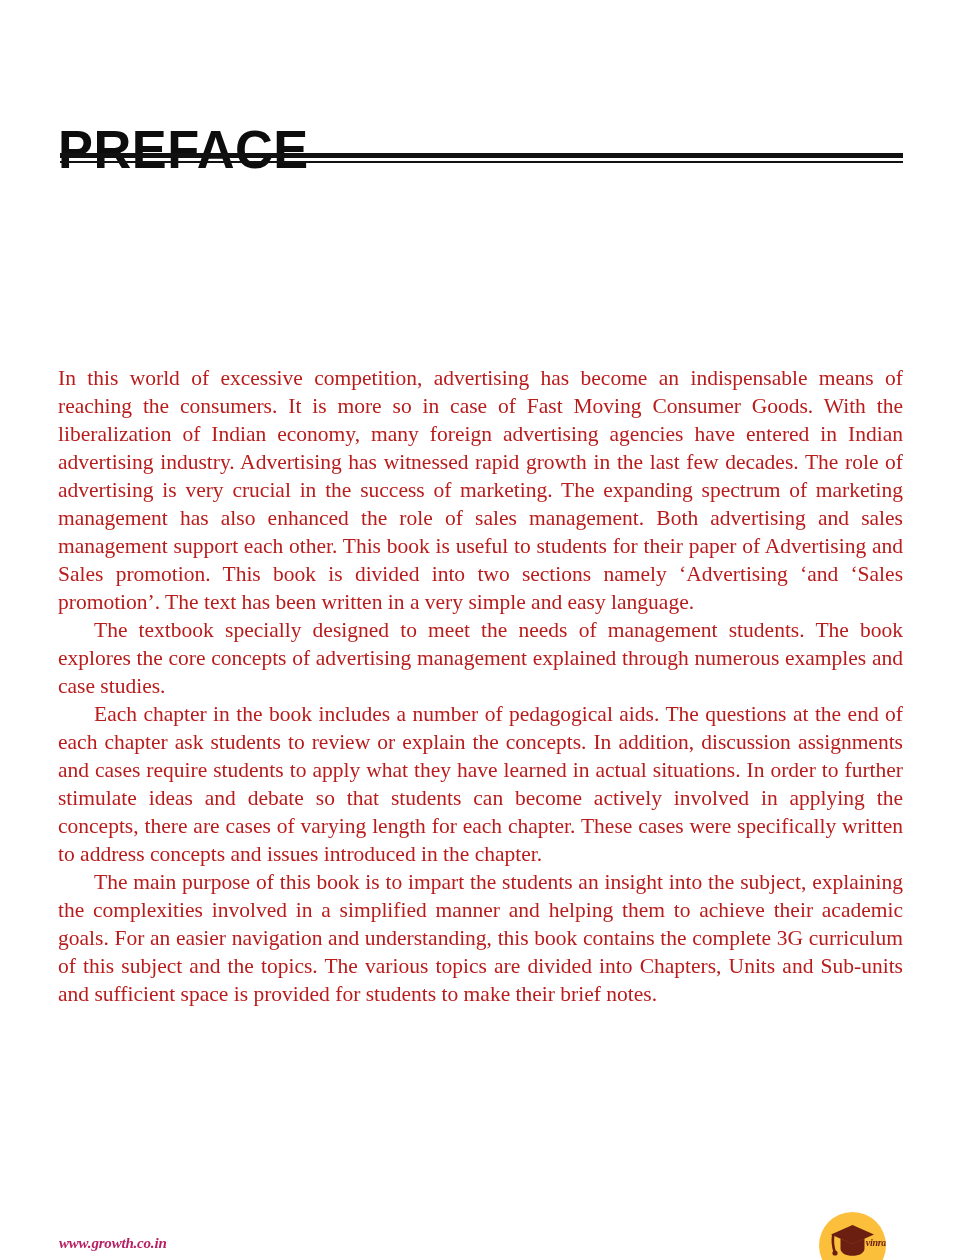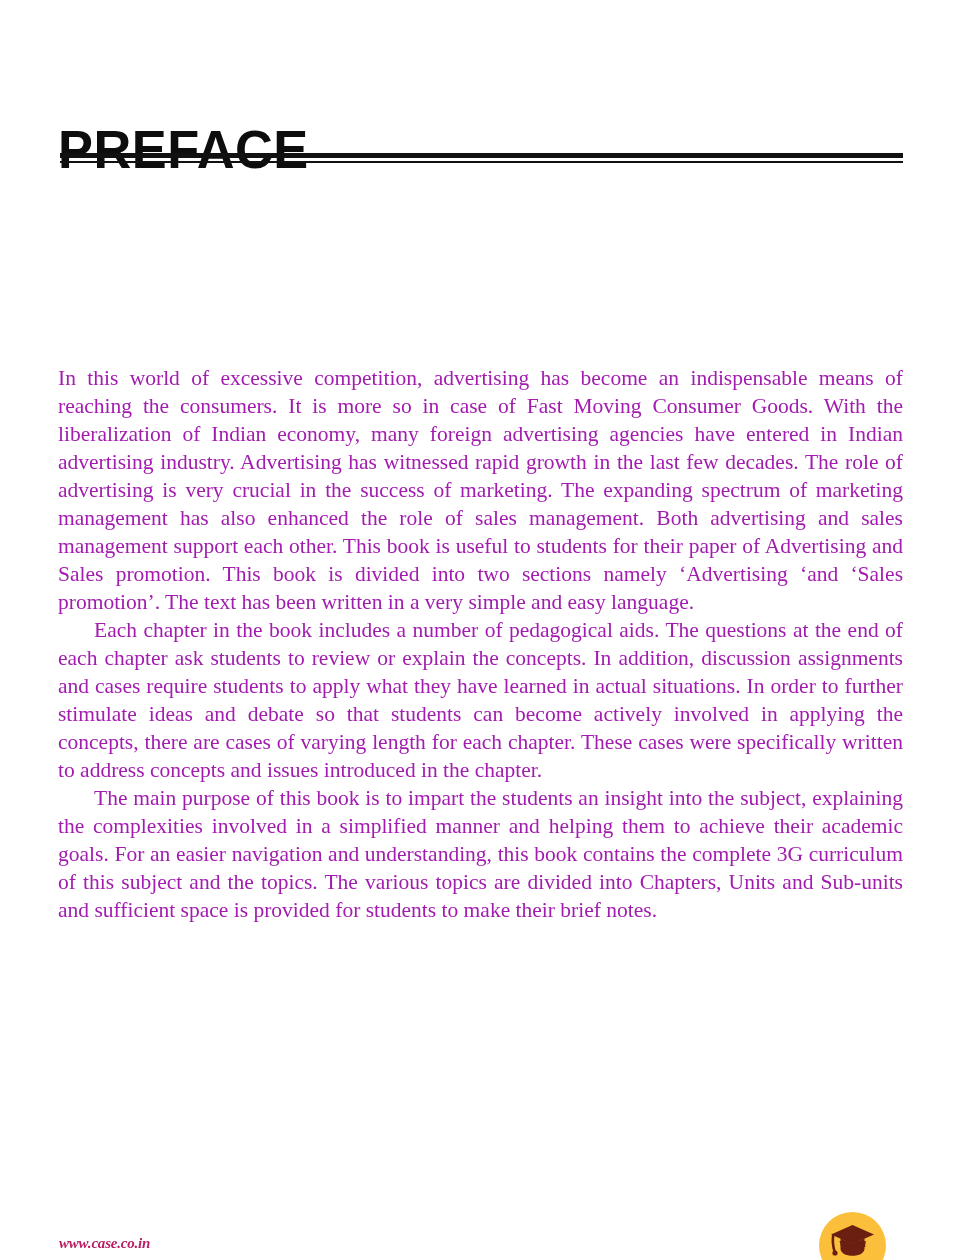--- a/index.html
+++ b/index.html
@@ -71,21 +71,21 @@
   
   .body-copy {
     position: absolute;
     left: 58px;
     top: 336px;
     width: 845px;
     font-size: 21.5px;
     line-height: 28px;
     text-align: justify;
     text-justify: inter-word;
-    color: #a21caf;
+    color: #b91c1c;
   }
   .body-copy p {
     margin: 0;
     text-indent: 0;
   }
   .body-copy p.indented {
     text-indent: 36px;
   }
 
   
@@ -119,49 +119,50 @@
     top: 0;
     width: 67px;
     height: 67px;
     display: block;
   }
   .logo-wordmark {
     position: absolute;
     left: 0;
     right: 0;
     top: 27px;
-    text-align: center;
+    text-align: right;
     font-family: "Liberation Serif", "DejaVu Serif", serif;
     font-style: italic;
     font-weight: bold;
-    font-size: 13px;
+    font-size: 10px;
     line-height: 8px;
     color: #6b1f10;
     letter-spacing: -0.3px;
   }
 </style>
 </head>
 <body>
 
 <div class="page">
 
   <h1 class="page-title">PREFACE</h1>
 
   <div class="title-rule">
     <div class="rule-thick"></div>
     <div class="rule-thin"></div>
   </div>
 
   <div class="body-copy">
     <p>In this world of excessive competition, advertising has become an indispensable means of reaching the consumers. It is more so in case of Fast Moving Consumer Goods. With the liberalization of Indian economy, many foreign advertising agencies have entered in Indian advertising industry. Advertising has witnessed rapid growth in the last few decades. The role of advertising is very crucial in the success of marketing. The expanding spectrum of marketing management has also enhanced the role of sales management. Both advertising and sales management support each other. This book is useful to students for their paper of Advertising and Sales promotion. This book is divided into two sections namely ‘Advertising ‘and ‘Sales promotion’. The text has been written in a very simple and easy language.</p>
+    <p class="indented">The textbook specially designed to meet the needs of management students. The book explores the core concepts of advertising management explained through numerous examples and case studies.</p>
     <p class="indented">Each chapter in the book includes a number of pedagogical aids. The questions at the end of each chapter ask students to review or explain the concepts. In addition, discussion assignments and cases require students to apply what they have learned in actual situations. In order to further stimulate ideas and debate so that students can become actively involved in applying the concepts, there are cases of varying length for each chapter. These cases were specifically written to address concepts and issues introduced in the chapter.</p>
     <p class="indented">The main purpose of this book is to impart the students an insight into the subject, explaining the complexities involved in a simplified manner and helping them to achieve their academic goals. For an easier navigation and understanding, this book contains the complete 3G curriculum of this subject and the topics. The various topics are divided into Chapters, Units and Sub-units and sufficient space is provided for students to make their brief notes.</p>
   </div>
 
-  <div class="footer-url">www.case.co.in</div>
+  <div class="footer-url">www.growth.co.in</div>
 
   <div class="footer-logo">
     <svg viewBox="0 0 67 67" xmlns="http://www.w3.org/2000/svg">
 
       <polygon points="33.5,13 55,22.5 33.5,32 12,22.5" fill="#6b1f10"></polygon>
 
       <path d="M21.5,26.5 L21.5,36.5 C21.5,41.2 27,43.8 33.5,43.8 C40,43.8 45.5,41.2 45.5,36.5 L45.5,26.5 L33.5,31.8 Z" fill="#6b1f10"></path>
 
       <path d="M14.2,23.2 C13.4,28.5 14.0,34.5 15.6,39.6" stroke="#6b1f10" stroke-width="2.6" fill="none" stroke-linecap="round"></path>
 

